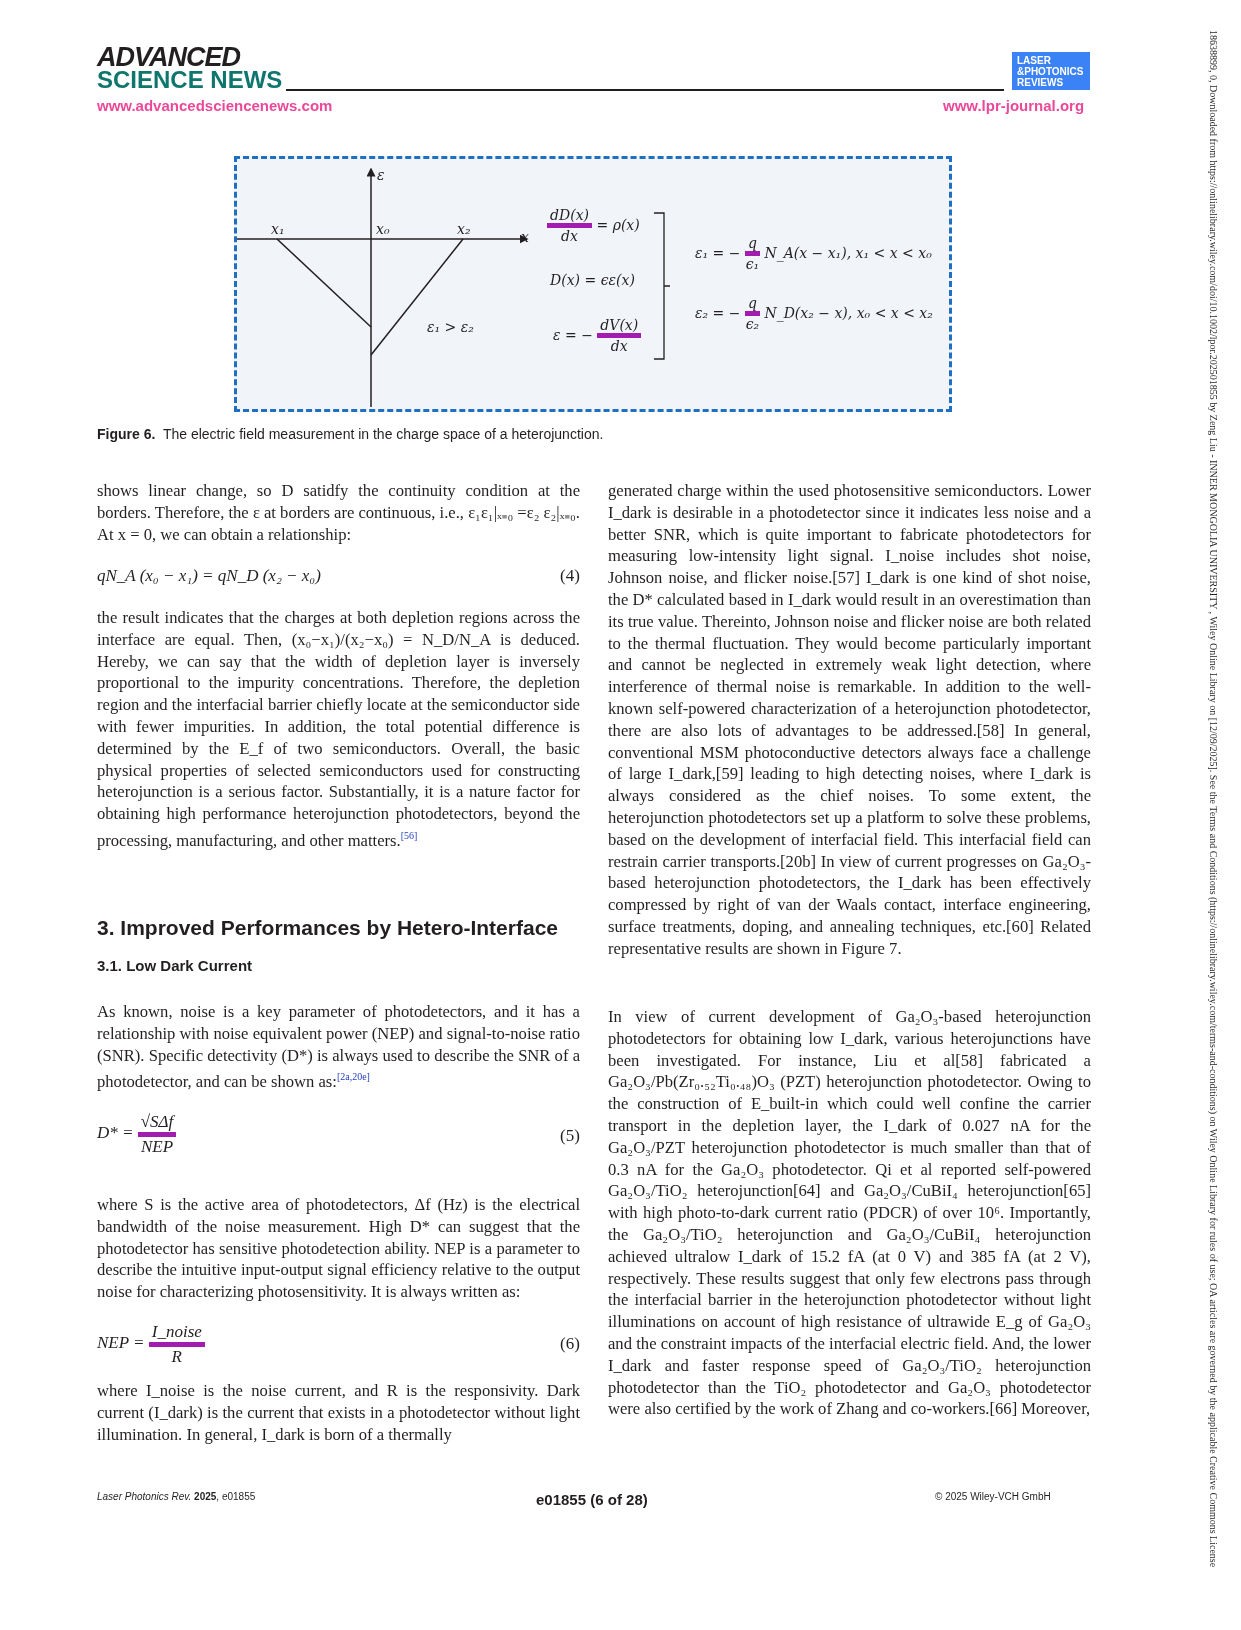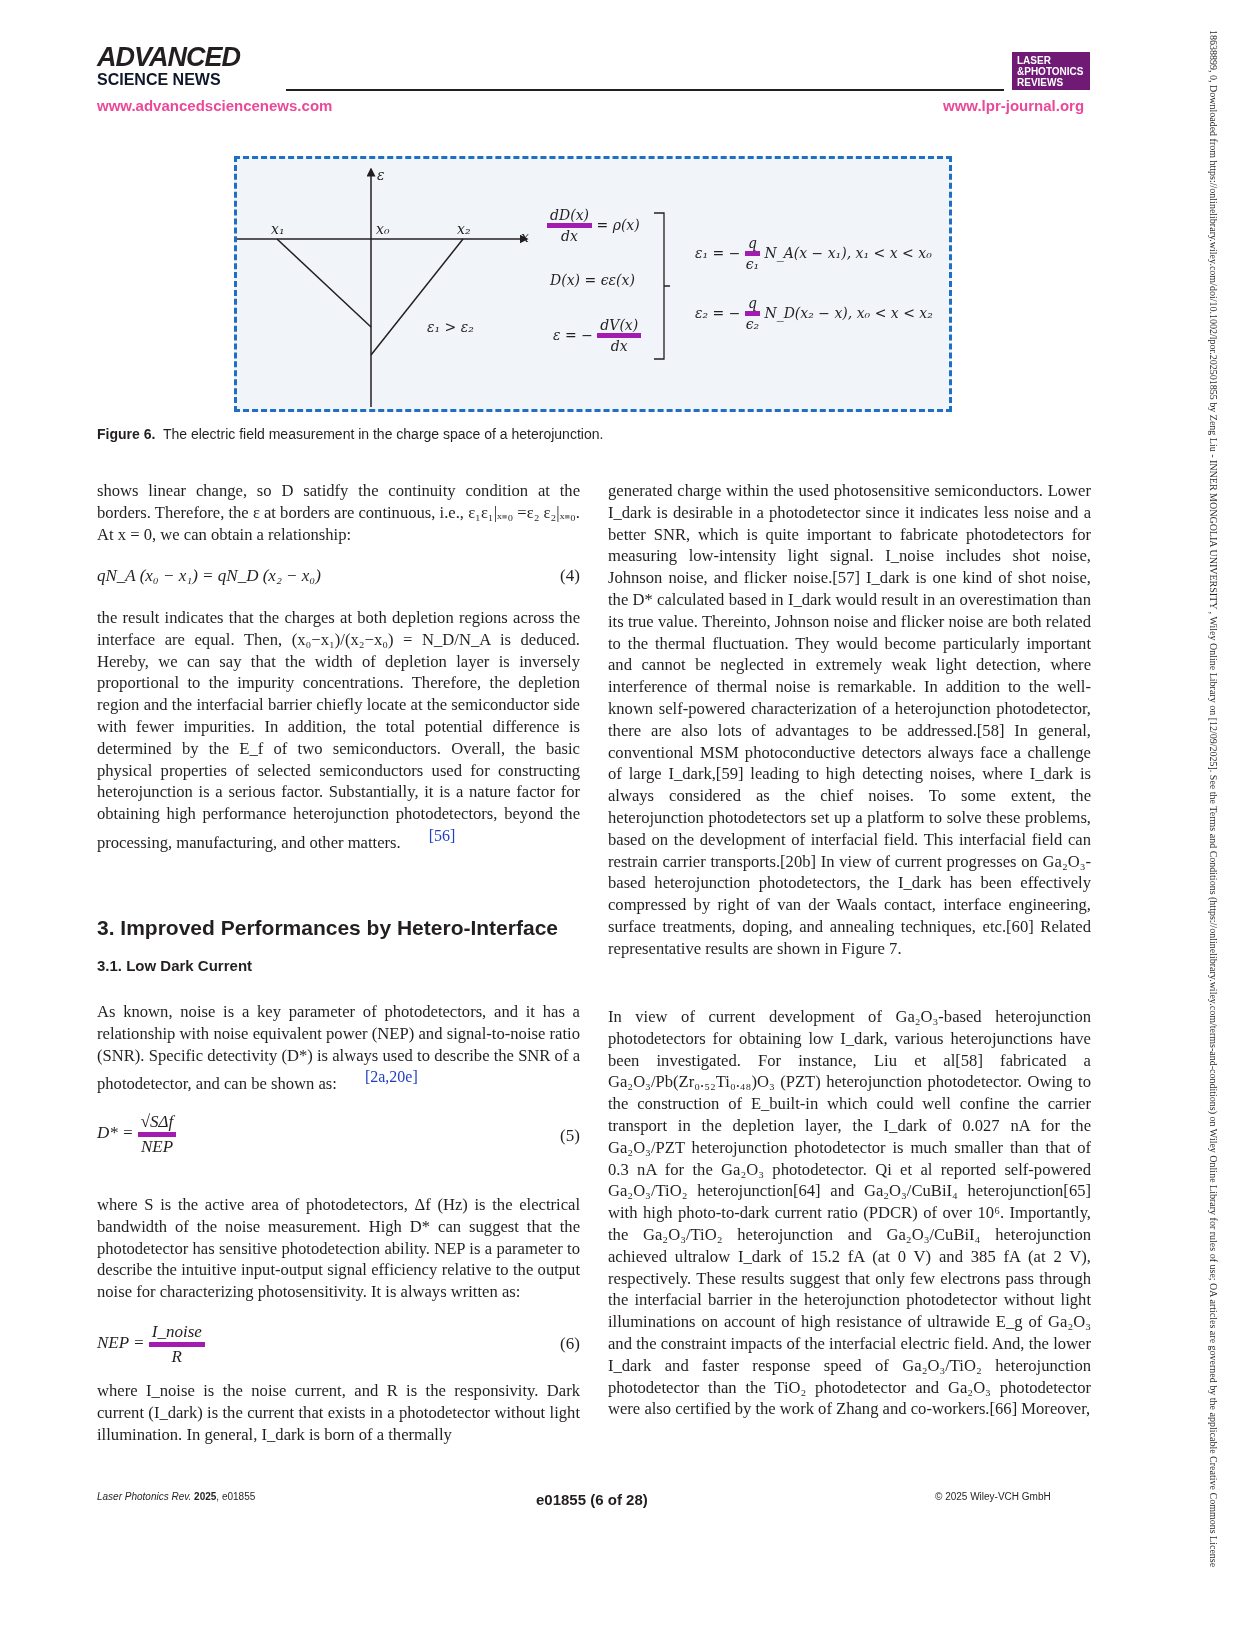--- a/index.html
+++ b/index.html
@@ -1,35 +1,35 @@
 <!DOCTYPE html>
 <html><head>
 <meta charset="utf-8">
 <style>
   html, body { margin:0; padding:0; background:#fff; }
   body { width:1241px; height:1630px; position:relative; overflow:hidden; font-family:"DejaVu Serif", serif; color:#231f20; }
   .abs { position:absolute; }
   .logo1 { left:97px; top:44px; font-family:"Liberation Sans", sans-serif; font-weight:900; font-size:27px; letter-spacing:-1px; font-style:italic; color:#231f20; line-height:27px; }
-  .logo2 { left:97px; top:70px; font-family:"Liberation Sans", sans-serif; font-weight:700; font-size:16px; color:#0f172a; line-height:20px; }
+  .logo2 { left:97px; top:70px; font-family:"Liberation Sans", sans-serif; font-weight:700; font-size:24px; color:#0f766e; line-height:20px; }
   .hrule { left:286px; top:89px; width:718px; height:2px; background:#231f20; }
-  .lprbox { left:1012px; top:52px; width:78px; height:38px; background:#701a75; color:#fff; font-family:"Liberation Sans", sans-serif; font-weight:700; font-size:10px; line-height:11px; padding:3px 5px; box-sizing:border-box; }
+  .lprbox { left:1012px; top:52px; width:78px; height:38px; background:#3b82f6; color:#fff; font-family:"Liberation Sans", sans-serif; font-weight:700; font-size:10px; line-height:11px; padding:3px 5px; box-sizing:border-box; }
   .url { font-family:"Liberation Sans", sans-serif; font-weight:700; font-size:15px; color:#ec4899; top:97px; }
   .side { left:1205px; top:30px; width:20px; height:1570px; }
   .side span { position:absolute; left:0; top:0; transform-origin:0 0; transform:translate(14px,0) rotate(90deg); white-space:nowrap; font-family:"Liberation Serif", serif; font-size:10px; color:#231f20; width:1570px; }
   .figbox { left:234px; top:156px; width:718px; height:256px; background:#f1f5fa; border:3px dashed #1f6fc2; box-sizing:border-box; }
   .fig svg { position:absolute; left:0; top:0; }
   .mi { font-family:"DejaVu Serif", serif; font-style:italic; font-size:14px; position:absolute; white-space:nowrap; color:#231f20; }
   .caption { left:97px; top:426px; font-family:"Liberation Sans", sans-serif; font-size:14px; }
   .caption b { font-weight:700; }
   .col { position:absolute; font-family:"Liberation Serif", serif; font-size:16.6px; line-height:21.8px; text-align:justify; color:#231f20; }
   .eq { position:absolute; font-family:"Liberation Serif", serif; font-style:italic; font-size:17px; }
   .eqn { position:absolute; font-family:"Liberation Serif", serif; font-size:17px; }
   .h2 { position:absolute; left:97px; top:916px; font-family:"Liberation Sans", sans-serif; font-weight:700; font-size:21px; }
   .h3 { position:absolute; left:97px; top:957px; font-family:"Liberation Sans", sans-serif; font-weight:700; font-size:15px; }
-  .ref { color:#1f3fbf; font-size:16px; vertical-align:super;margin-left:28px; }
+  .ref { color:#1f3fbf; font-size:10px; vertical-align:super; }
   .footer { position:absolute; top:1491px; font-family:"Liberation Sans", sans-serif; font-size:10px; }
   .frac { display:inline-block; vertical-align:middle; text-align:center; }
   .frac > span { display:block; }
   .frac .num { border-bottom:5px solid #a21caf; padding:0 3px; }
 </style>
 </head>
 <body>
 
 <div class="abs logo1">ADVANCED</div>
 <div class="abs logo2">SCIENCE NEWS</div>

